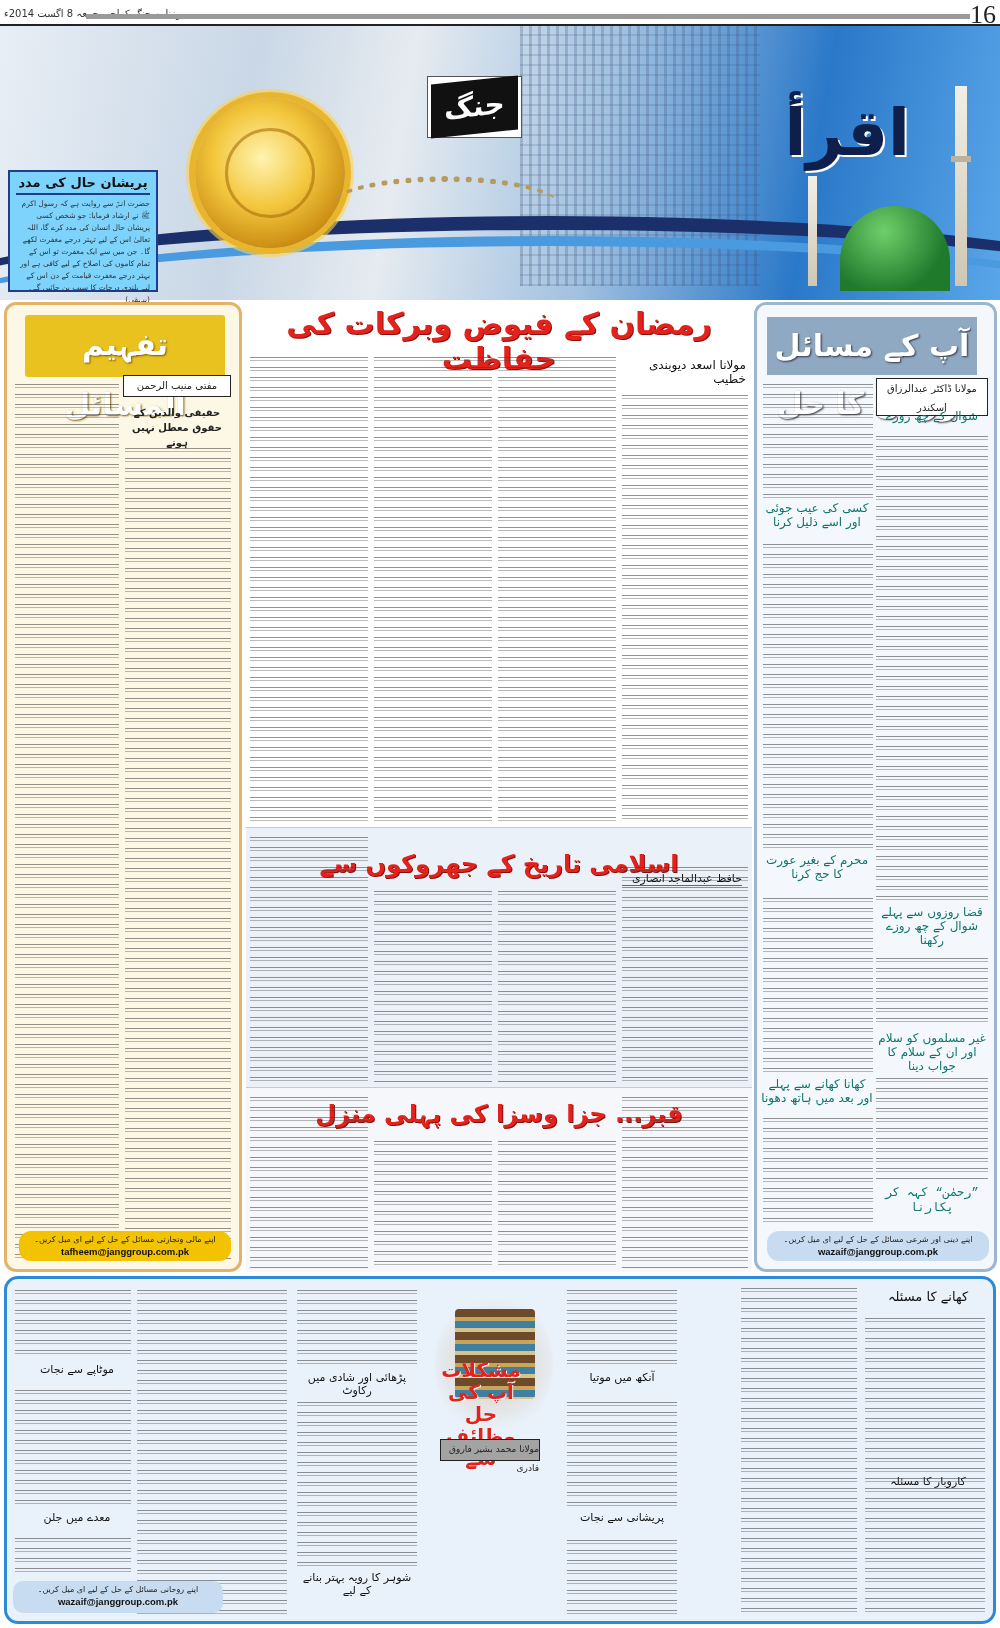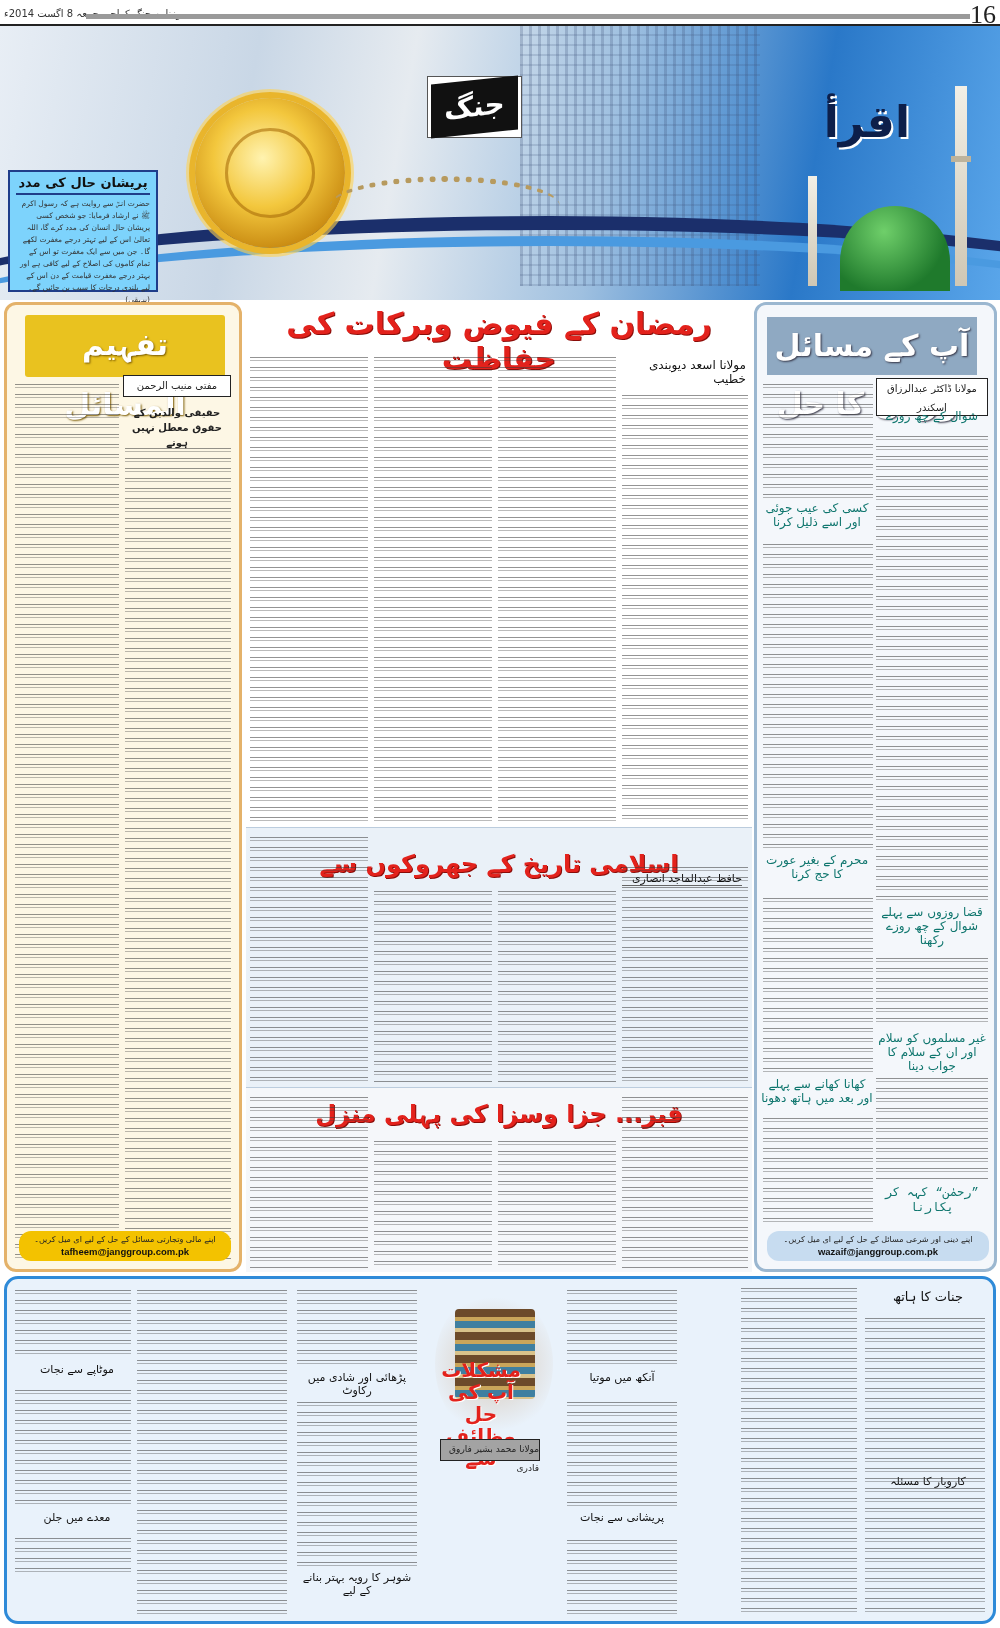--- a/index.html
+++ b/index.html
@@ -22,21 +22,21 @@
   .banner .swoosh2 { position: absolute; left: -100px; top: 210px; width: 1300px; height: 180px; border-radius: 50%; border-top: 10px solid #4a9ae0; }
   .banner .mosque-pattern { position: absolute; left: 520px; top: 0; width: 240px; height: 260px;
     background: repeating-linear-gradient(90deg, rgba(60,80,120,.25) 0 3px, transparent 3px 9px), repeating-linear-gradient(0deg, rgba(60,80,120,.18) 0 2px, transparent 2px 10px); }
   .banner .medallion { position: absolute; left: 195px; top: 72px; width: 150px; height: 150px; border-radius: 50%;
     background: radial-gradient(circle at 45% 40%, #fff3b0 0%, #f3c73d 40%, #c98b12 75%, #a96d06 100%);
     box-shadow: 0 0 0 6px #e9b52c, 0 0 0 9px rgba(255,210,80,.6); }
   .banner .medallion::after { content: ""; position: absolute; inset: 30px; border-radius: 50%; border: 3px solid rgba(170,110,10,.6); }
   .banner .beads { position: absolute; left: 330px; top: 150px; width: 230px; height: 60px; border-top: 6px dotted #b79a5e; border-radius: 50%; }
   .banner .jang-logo { position: absolute; left: 427px; top: 50px; width: 95px; height: 62px; background: #fff; border: 1px solid #555; padding: 3px; }
   .banner .jang-logo span { display: block; width: 100%; height: 100%; background: #111; color: #fff; font-size: 28px; font-weight: bold; text-align: center; line-height: 54px; transform: skewY(-6deg); }
-  .banner .iqra { position: absolute; left: 730px; top: 70px; width: 180px; font-size: 44px; font-weight: bold; color: #0d1f4a; text-shadow: 2px 2px 0 #fff; direction: rtl; }
+  .banner .iqra { position: absolute; left: 730px; top: 70px; width: 180px; font-size: 64px; font-weight: bold; color: #0d1f4a; text-shadow: 2px 2px 0 #fff; direction: rtl; }
   .banner .dome { position: absolute; left: 840px; top: 180px; width: 110px; height: 85px; border-radius: 55px 55px 0 0; background: radial-gradient(circle at 40% 30%, #6fcf6a, #1f7a2c 70%); }
   .banner .minaret { position: absolute; left: 955px; top: 60px; width: 12px; height: 200px; background: linear-gradient(#f2efe6, #cfc7b4); }
   .banner .minaret::before { content: ""; position: absolute; left: -4px; top: 70px; width: 20px; height: 6px; background: #bdb39c; }
   .banner .minaret2 { position: absolute; left: 808px; top: 150px; width: 9px; height: 110px; background: linear-gradient(#f2efe6, #cfc7b4); }
 
   
   .hadith-box { position: absolute; left: 8px; top: 170px; width: 150px; height: 122px; background: #7dd3fc; border: 2px solid #1f3d8a; padding: 3px 6px; }
   .hadith-box .title { font-size: 13px; font-weight: bold; text-align: center; color: #111; border-bottom: 2px solid #1f3d8a; padding-bottom: 3px; margin-bottom: 3px; }
   .hadith-box .body { font-size: 7.5px; line-height: 12px; color: #333; }
 
@@ -180,33 +180,37 @@
 </div>
 
 <div class="bottom-panel">
   <div class="art">
     <div class="splash"></div>
     <div class="books"></div>
     <div class="label">مشکلات آپ کی حل وظائف سے</div>
   </div>
   <div class="byline">مولانا محمد بشیر فاروق قادری</div>
 
-  <div class="sub" style="right:10px; top:10px; width:110px; font-size:13px;">جنات کا ہاتھ</div>
+  <div class="sub" style="right:10px; top:10px; width:110px; font-size:13px;">کھانے کا مسئلہ</div>
   <div class="sub" style="right:10px; top:196px; width:110px;">کاروبار کا مسئلہ</div>
   <div class="sub" style="left:560px; top:92px; width:110px;">آنکھ میں موتیا</div>
   <div class="sub" style="left:560px; top:232px; width:110px;">پریشانی سے نجات</div>
   <div class="sub" style="left:290px; top:92px; width:120px;">پڑھائی اور شادی میں رکاوٹ</div>
   <div class="sub" style="left:290px; top:292px; width:120px;">شوہر کا رویہ بہتر بنانے کے لیے</div>
   <div class="sub" style="left:20px; top:84px; width:100px;">موٹاپے سے نجات</div>
   <div class="sub" style="left:20px; top:232px; width:100px;">معدے میں جلن</div>
 
   <div class="lines" style="right:8px; top:36px; width:120px; height:300px;"></div>
   <div class="lines" style="right:136px; top:6px; width:116px; height:330px;"></div>
   <div class="lines" style="left:560px; top:8px; width:110px; height:80px;"></div>
   <div class="lines" style="left:560px; top:120px; width:110px; height:108px;"></div>
   <div class="lines" style="left:560px; top:258px; width:110px; height:78px;"></div>
   <div class="lines" style="left:290px; top:8px; width:120px; height:80px;"></div>
   <div class="lines" style="left:290px; top:120px; width:120px; height:168px;"></div>
   <div class="lines" style="left:130px; top:8px; width:150px; height:328px;"></div>
   <div class="lines" style="left:8px; top:8px; width:116px; height:72px;"></div>
   <div class="lines" style="left:8px; top:108px; width:116px; height:120px;"></div>
   <div class="lines" style="left:8px; top:256px; width:116px; height:40px;"></div>
+  <div class="email-box">
+    <div class="cap">اپنے روحانی مسائل کے حل کے لیے ای میل کریں۔</div>
+    <div class="mail">wazaif@janggroup.com.pk</div>
+  </div>
 </div>
 
 </body></html>

